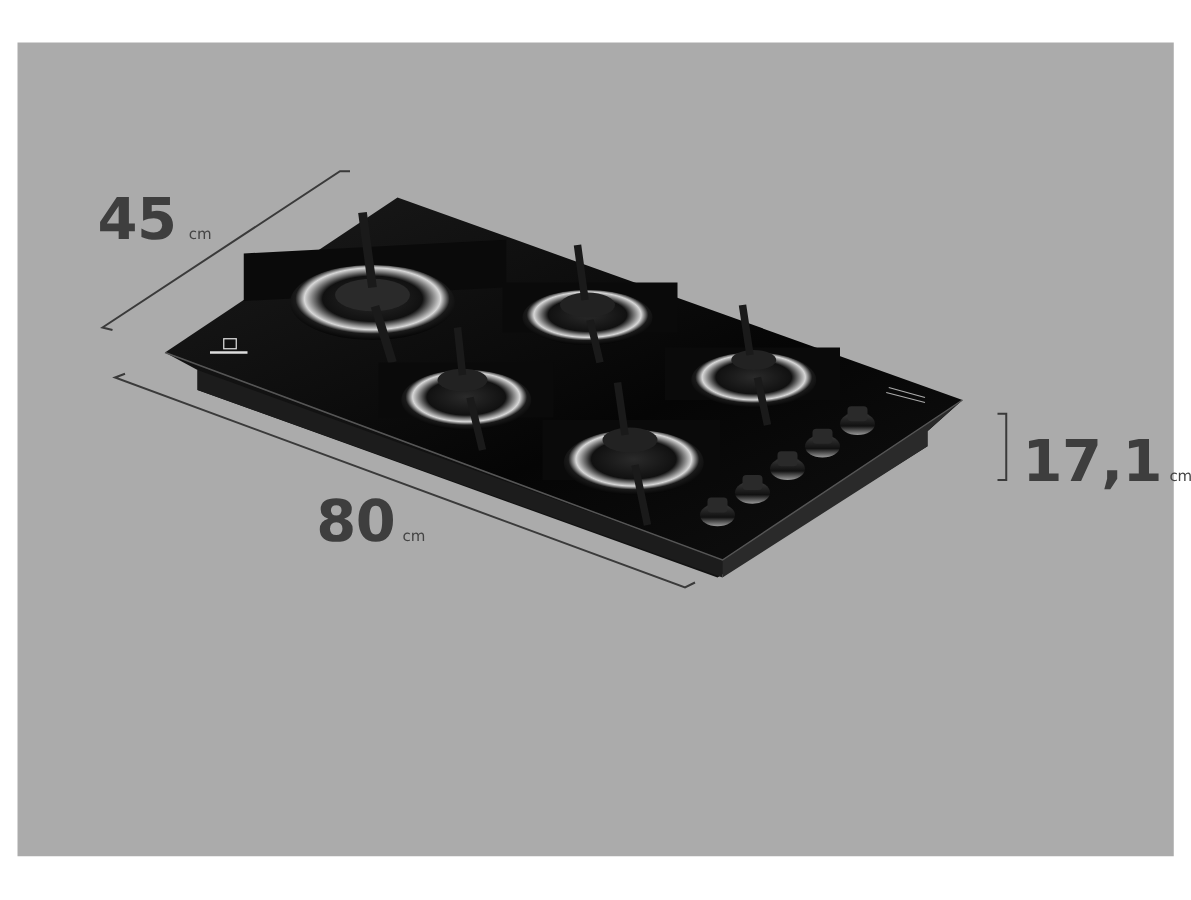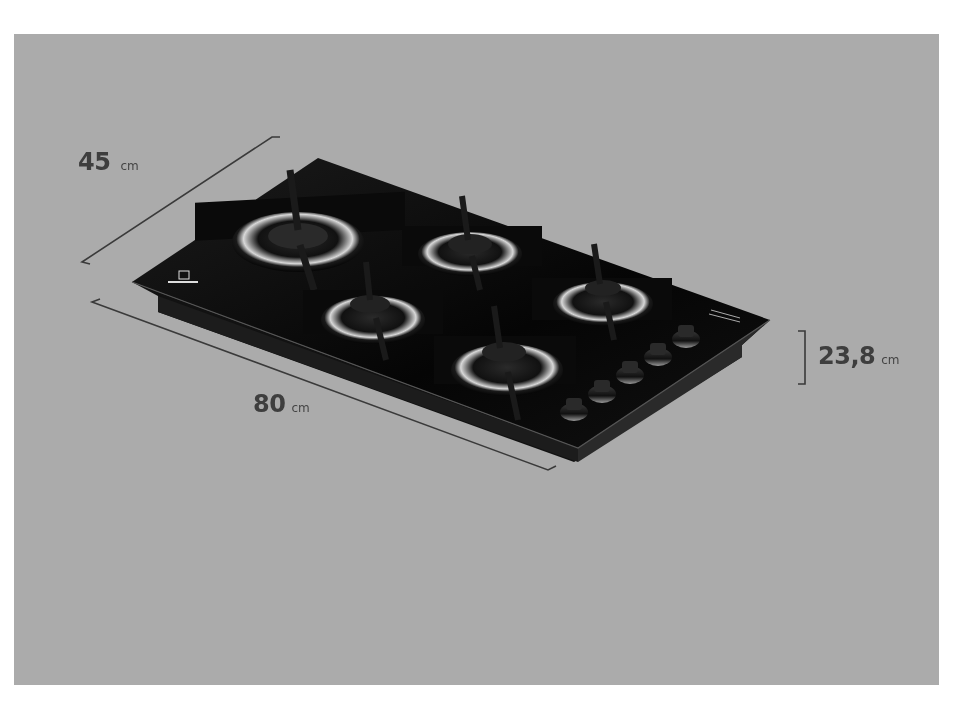--- a/index.html
+++ b/index.html
@@ -1,20 +1,20 @@
 <!DOCTYPE html>
 <html><head>
 <meta charset="utf-8">
 <style>
   html, body { margin:0; padding:0; background:#ffffff; }
   body { width:953px; height:720px; position:relative; overflow:hidden; font-family:"DejaVu Sans", sans-serif; }
   .panel { position:absolute; left:14px; top:34px; width:925px; height:651px; background:#ababab; }
   .stage { position:absolute; left:0; top:0; width:953px; height:720px; }
   .label { position:absolute; color:#3e3e3e; white-space:nowrap; }
-  .label .num { font-weight:bold; font-size:24px; letter-spacing:-0.5px; }
+  .label .num { font-weight:bold; font-size:46px; letter-spacing:-0.5px; }
   .label .unit { font-size:12px; margin-left:10px; color:#444; }
 </style>
 </head>
 <body>
 
 <div class="panel"></div>
 
 <svg class="stage" viewBox="0 0 953 720">
   <defs>
     <radialGradient id="ring" cx="50%" cy="45%" r="55%">
@@ -119,14 +119,14 @@
 
 <div class="label" style="left:78px; top:148px;">
   <span class="num">45</span><span class="unit">cm</span>
 </div>
 
 <div class="label" style="left:253px; top:390px;text-align:center;">
   <span class="num">80</span><span class="unit" style="margin-left:6px">cm</span>
 </div>
 
 <div class="label" style="left:818px; top:342px;">
-  <span class="num">23,8</span><span class="unit" style="margin-left:6px">cm</span>
+  <span class="num">17,1</span><span class="unit" style="margin-left:6px">cm</span>
 </div>
 
 </body></html>

